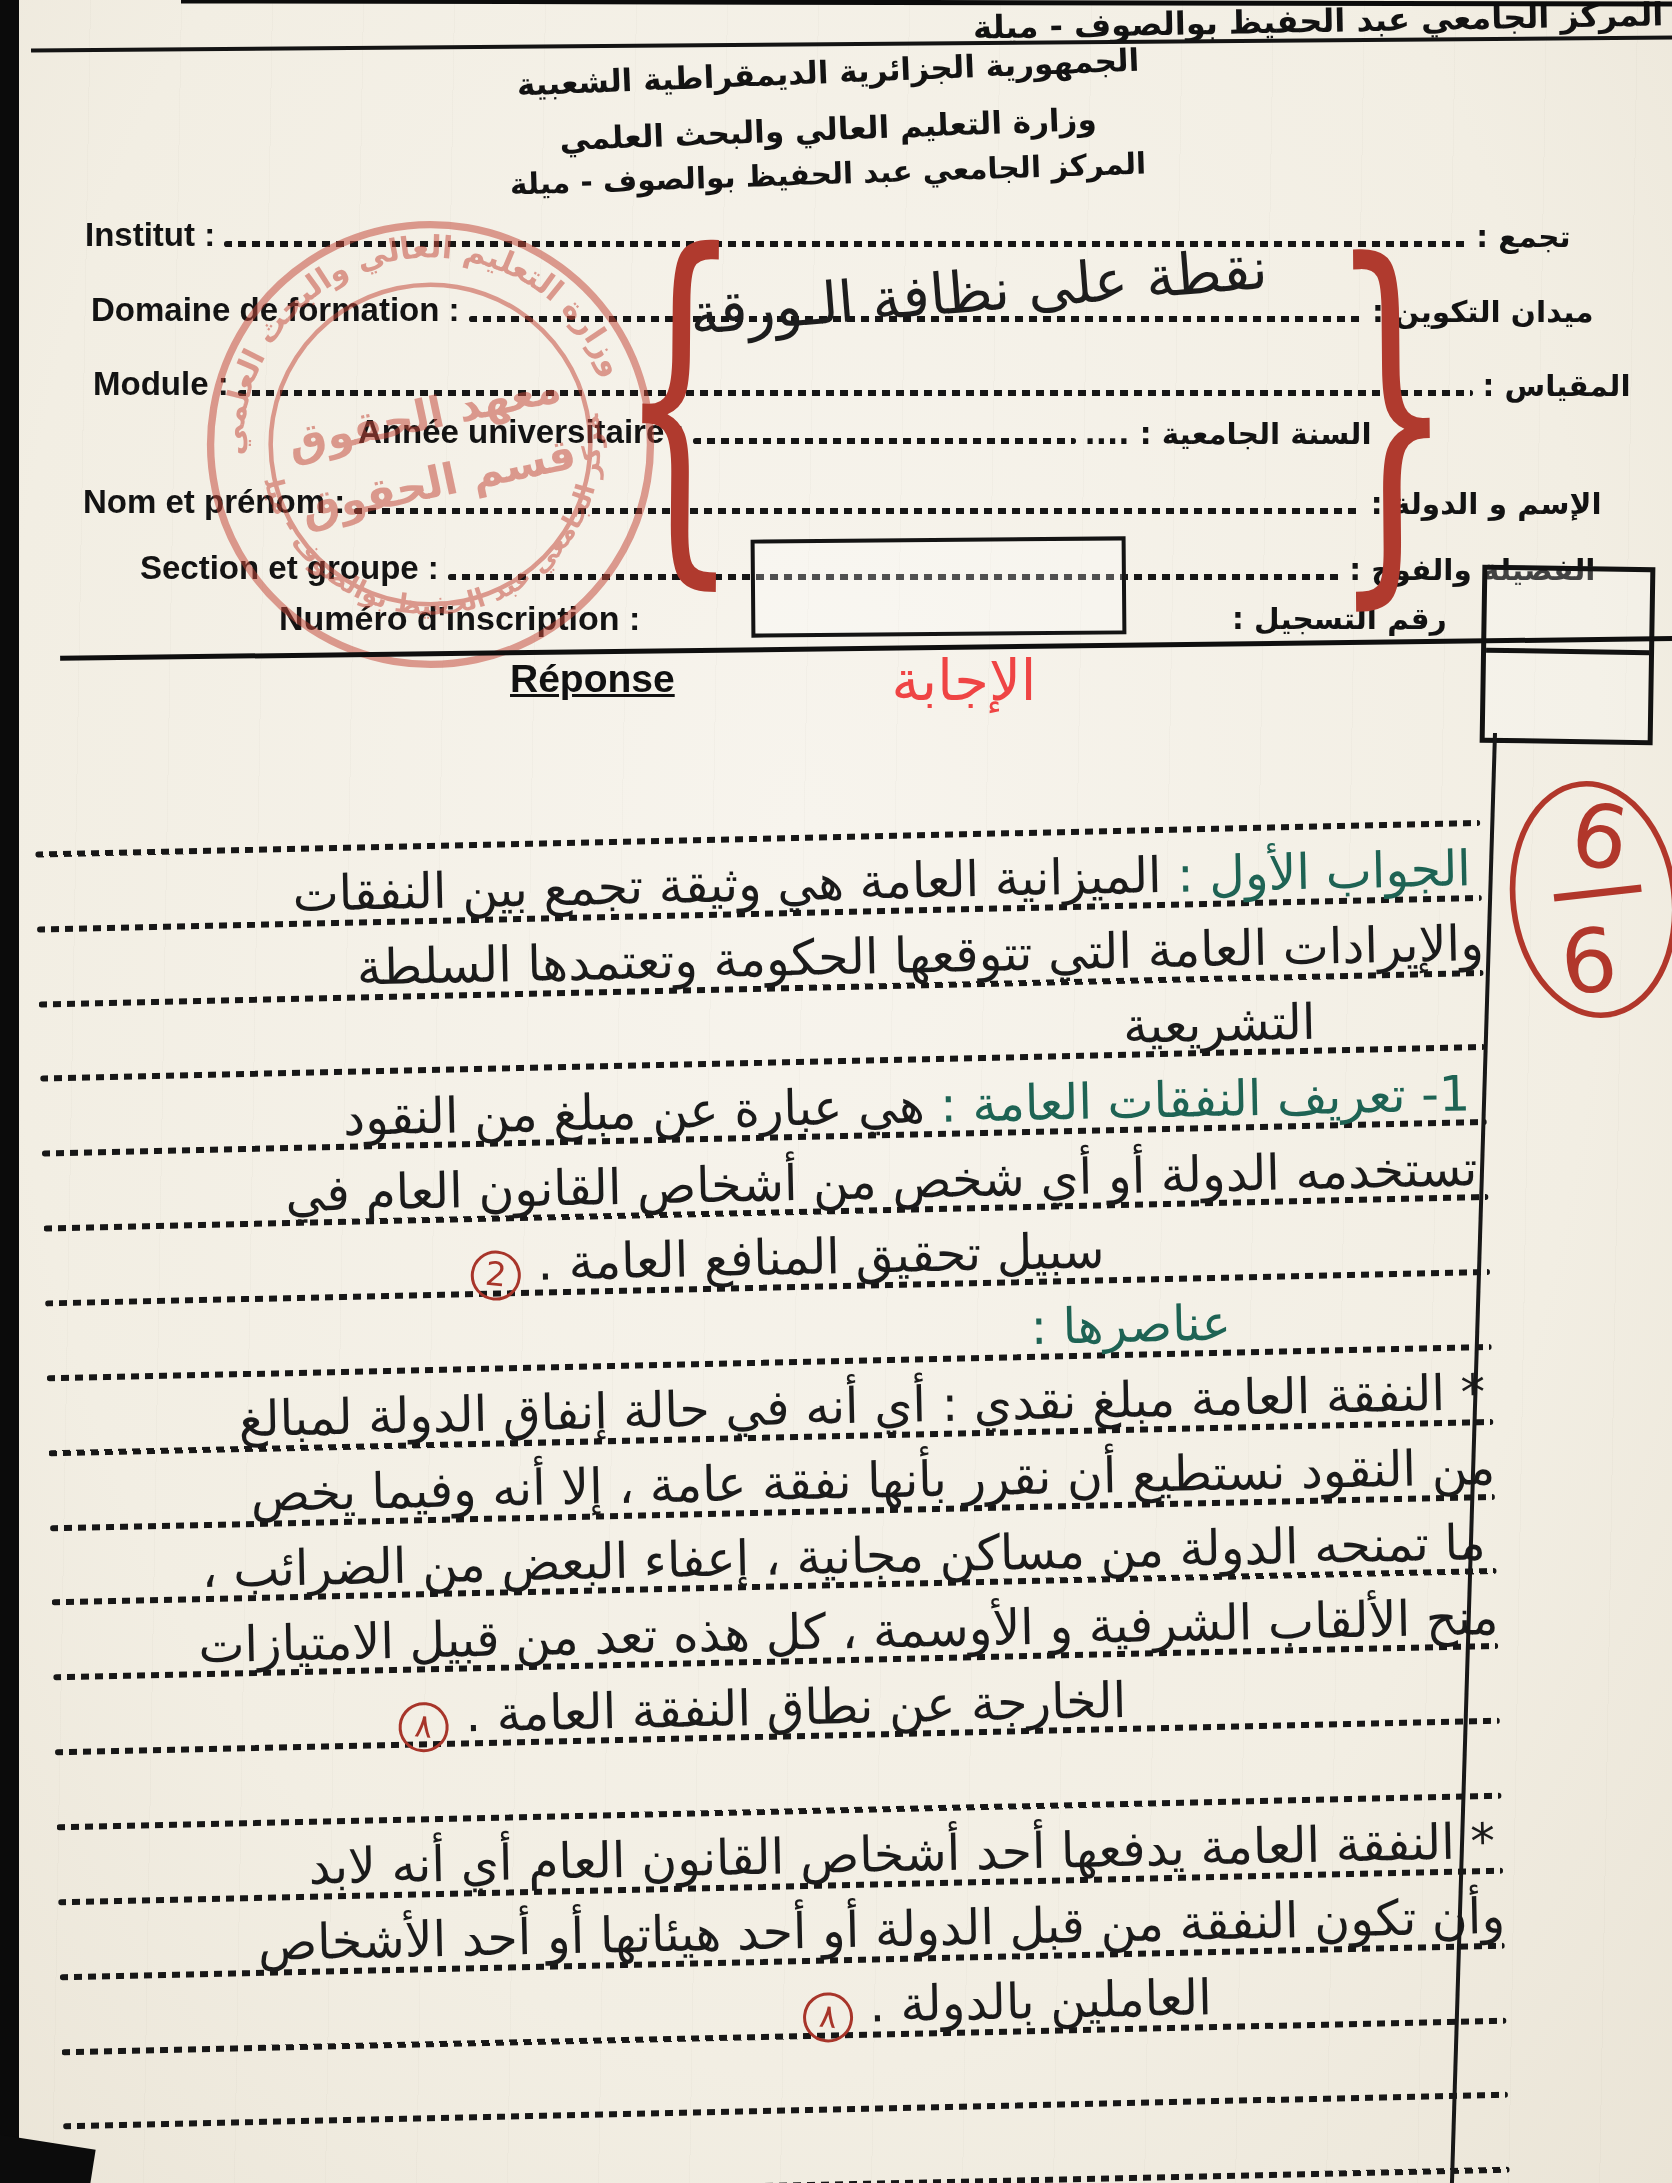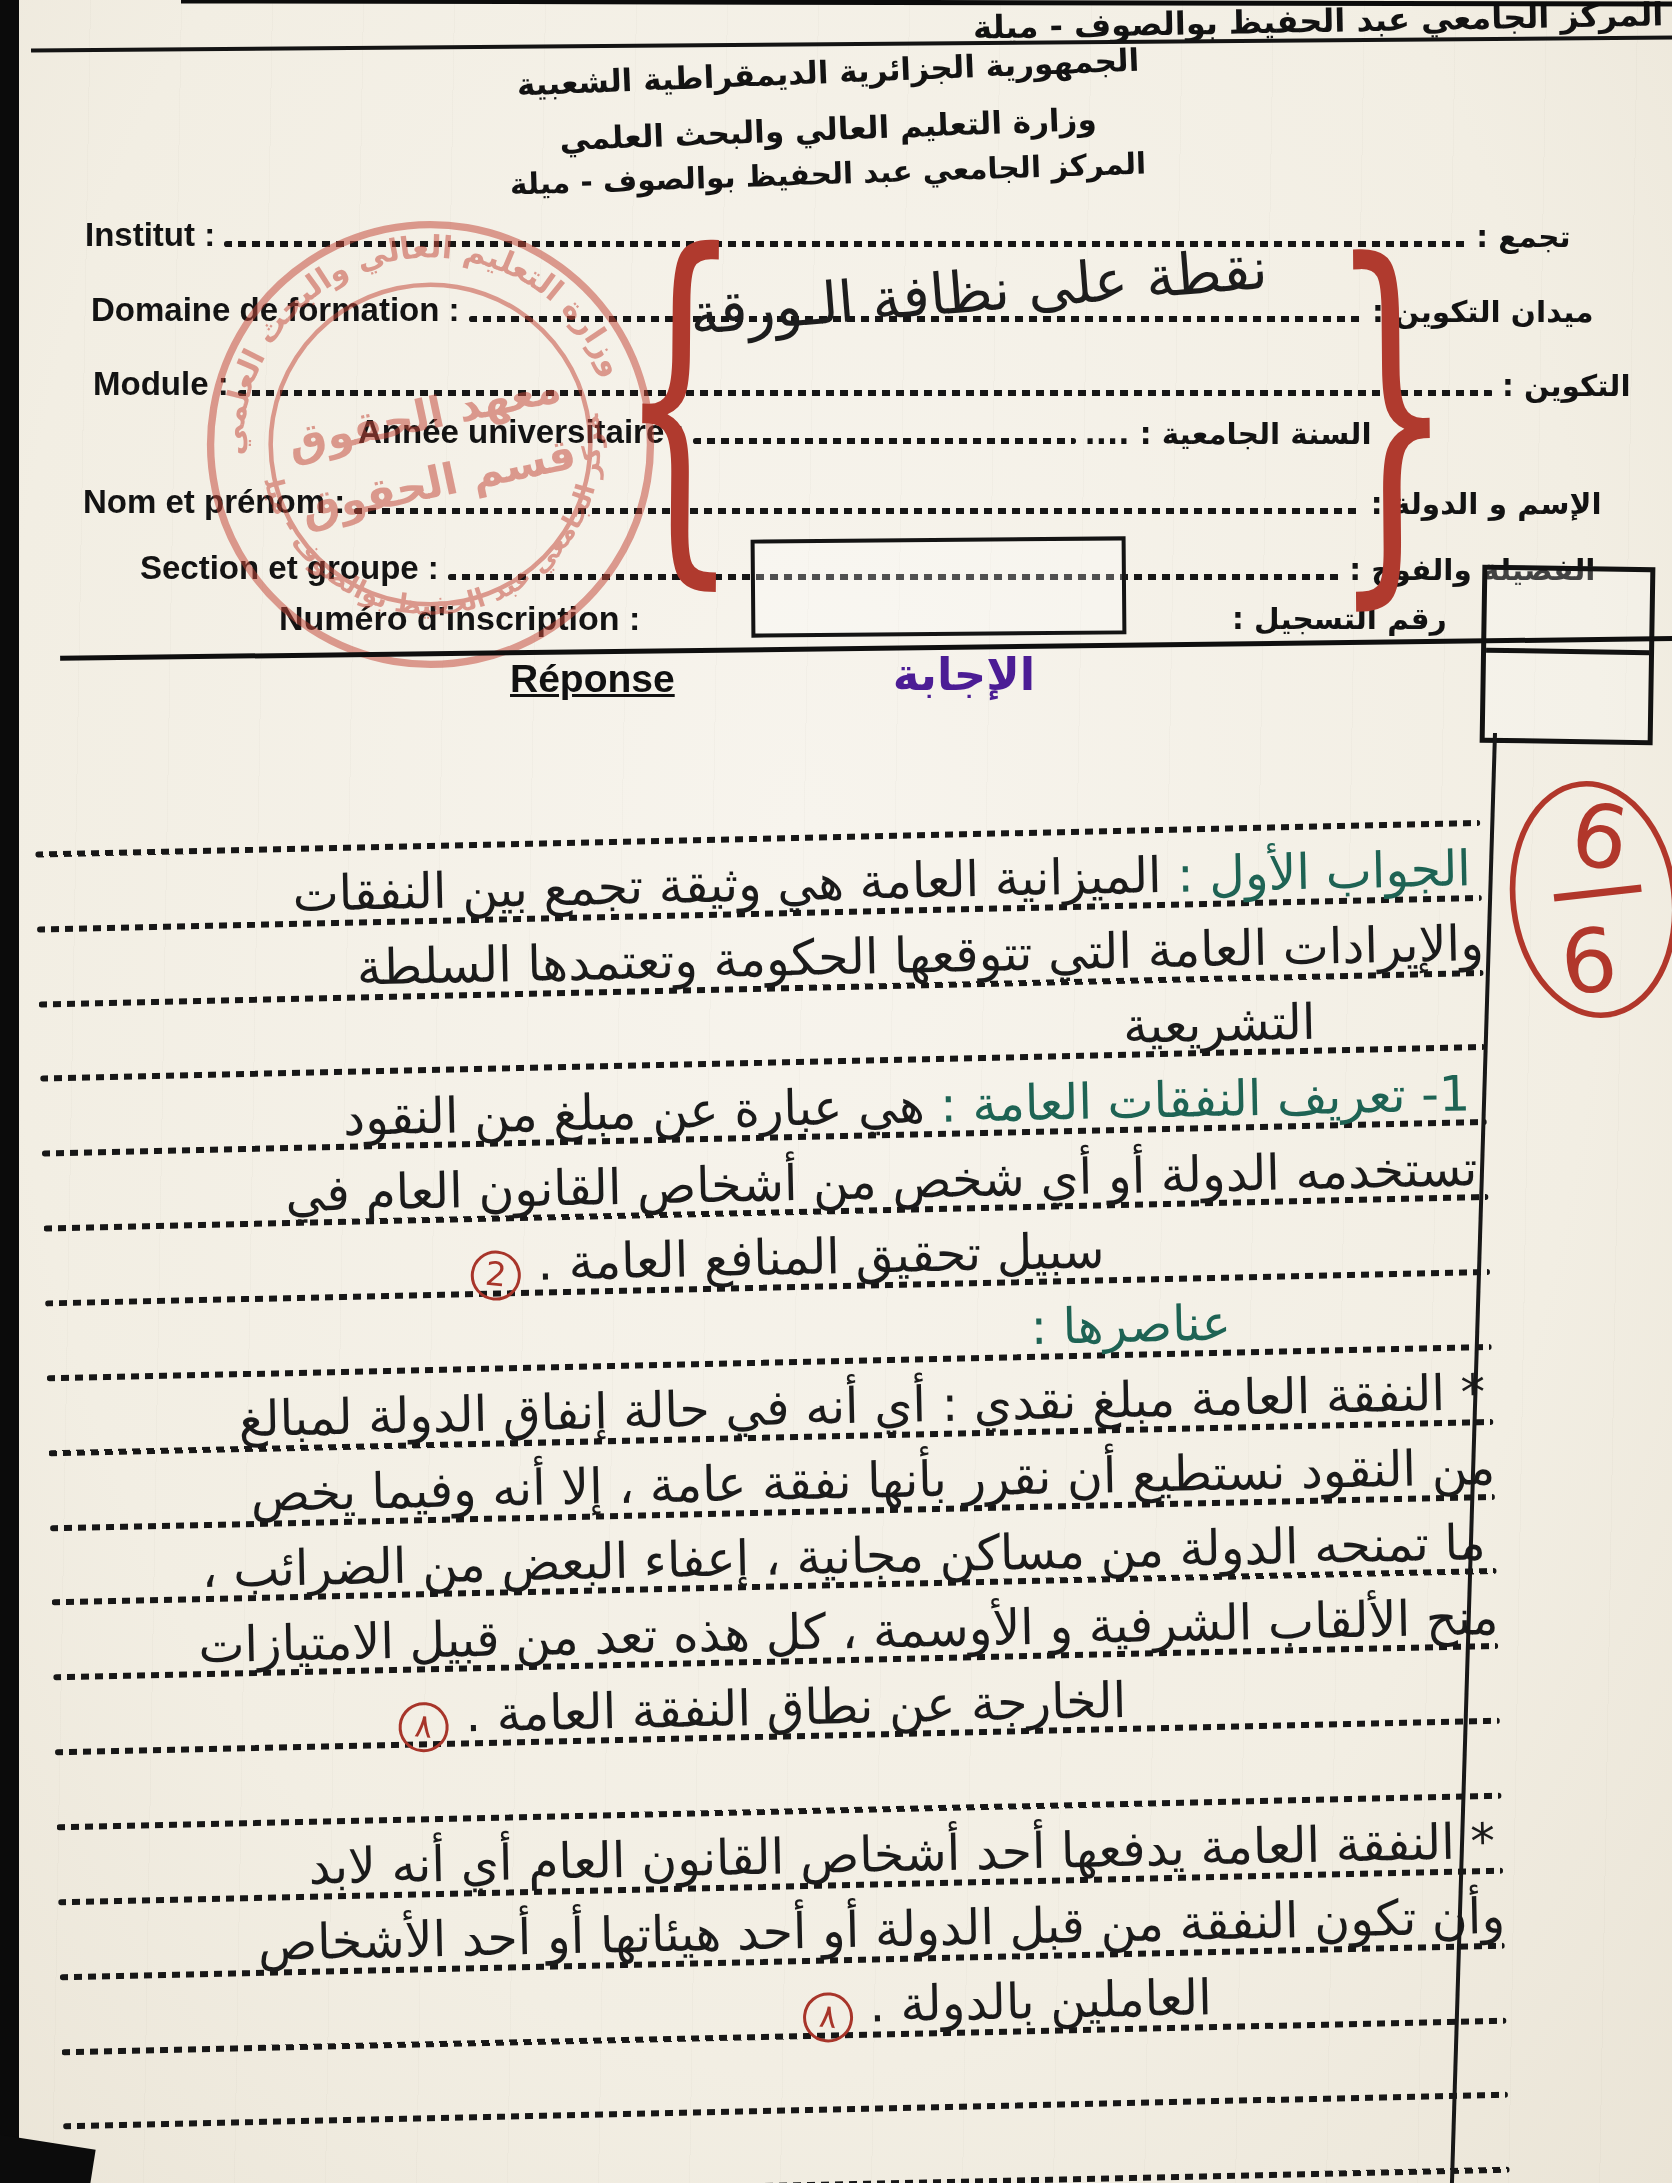--- a/index.html
+++ b/index.html
@@ -43,21 +43,21 @@
   
   .brace{position:absolute;color:#b03a2e;font-family:"DejaVu Serif", serif;font-size:374px;line-height:374px;font-weight:normal;}
   .brace-l{left:561px;top:210px;transform:scale(0.52,1.02) rotate(1deg);}
   .brace-r{left:1273px;top:224px;transform:scale(0.52,1.05) rotate(-1deg);}
   .hand-note{position:absolute;left:641px;top:258px;width:675px;font-size:57px;color:#1d1d1d;
     direction:rtl;text-align:center;white-space:nowrap;transform:rotate(-4.6deg);}
 
   
   .hr-main{position:absolute;left:60px;right:-4.5px;top:636px;height:5.1px;background:#0f0f0f;transform:rotate(-0.7deg);transform-origin:right center;}
   .title-fr{position:absolute;left:510px;top:657px;font-family:"Liberation Sans", sans-serif;font-weight:bold;font-size:39px;color:#111;text-decoration:underline;}
-  .title-ar{position:absolute;left:839px;top:648px;width:250px;text-align:center;font-weight:bold;font-size:45px;color:#4c1d95;direction:rtl;}
+  .title-ar{position:absolute;left:839px;top:648px;width:250px;text-align:center;font-weight:normal;font-size:56px;color:#ef4444;direction:rtl;}
 
   
   #answer-area{position:absolute;left:35px;top:783px;width:1446px;height:1418px;
     transform:rotate(-1.25deg);transform-origin:1446px 34px;}
   .dotline{position:absolute;left:0;width:1445px;height:6.2px;border-radius:2.8px;
     background:repeating-linear-gradient(to right, #171717 0 8px, transparent 8px 14px);}
   .hw-row{position:absolute;left:0;right:0;height:75px;line-height:75px;direction:rtl;text-align:right;
     font-size:49px;color:#1b1b1b;white-space:nowrap;}
   .hw-lead{color:#1e6354;}
   .hw-mark{display:inline-block;box-sizing:border-box;min-width:50px;height:50px;line-height:41px;
@@ -89,21 +89,21 @@
   <span class="spacer" style="width:42px"></span>
   <span class="fr-label">Domaine de formation :</span>
   <span class="dots"></span>
   <span class="ar-label">ميدان التكوين :</span>
   <span class="spacer" style="width:45px"></span>
 </div>
 <div class="frow" style="top:339px;height:64px">
   <span class="spacer" style="width:44px"></span>
   <span class="fr-label">Module :</span>
   <span class="dots"></span>
-  <span class="ar-label">التكوين :</span>
+  <span class="ar-label">المقياس :</span>
   <span class="spacer" style="width:8px"></span>
 </div>
 <div class="frow" style="top:392px;height:59px">
   <span class="spacer" style="width:309px"></span>
   <span class="fr-label">Année universitaire :</span>
   <span class="dots"></span>
   <span class="ar-label">السنة الجامعية : ....</span>
   <span class="spacer" style="width:267px"></span>
 </div>
 <div class="frow" style="top:455px;height:66px">

